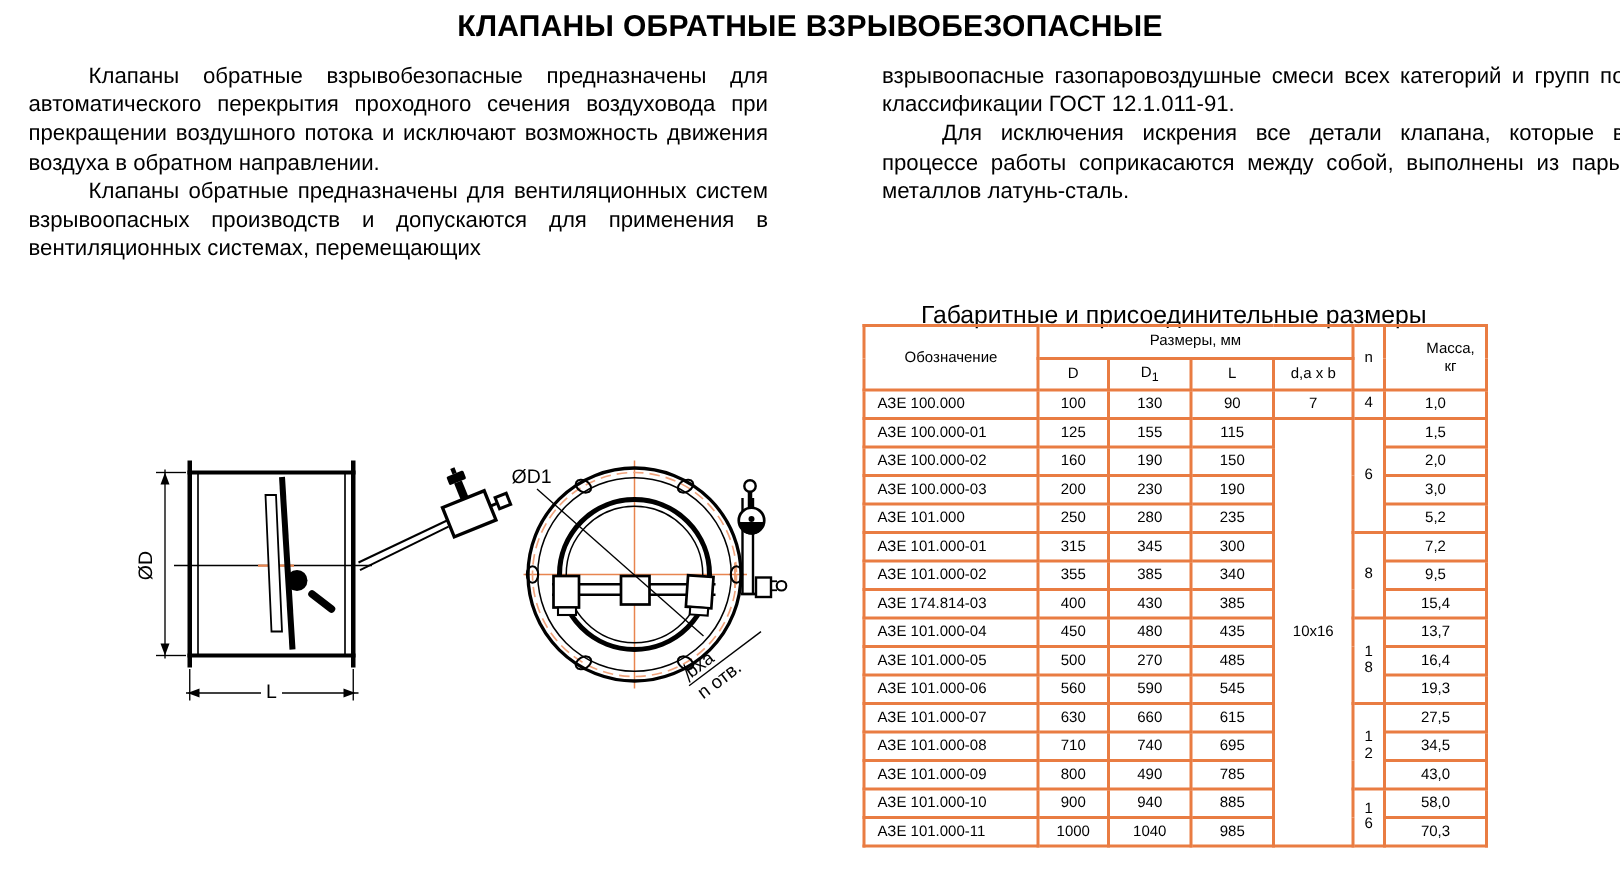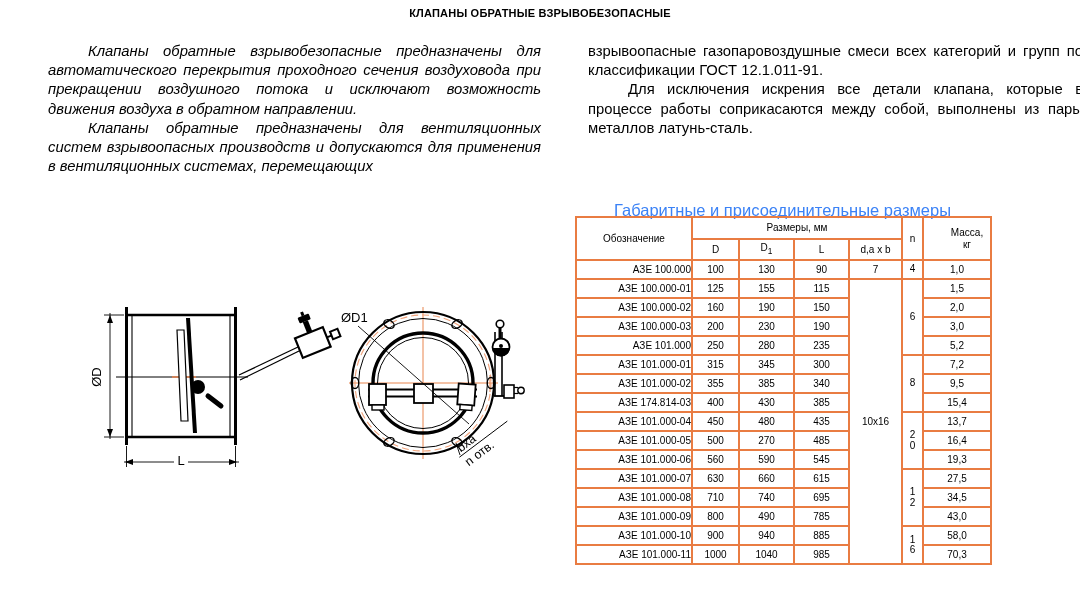--- a/index.html
+++ b/index.html
@@ -3,42 +3,42 @@
 <meta charset="utf-8">
 <style>
   * { margin:0; padding:0; box-sizing:border-box; }
   html,body { background:#fff; }
   body {
     width:1080px; height:589px; position:relative; overflow:hidden;
     font-family:"Liberation Sans","DejaVu Sans",sans-serif; color:#000;
   }
   .page-title {
     position:absolute; top:7px; left:0; width:1080px;
-    text-align:center; font-size:11px; font-weight:bold; letter-spacing:.2px;
+    text-align:center; font-size:20px; font-weight:bold; letter-spacing:.2px;
   }
   .col { position:absolute; top:42px; font-size:14.8px; line-height:19.2px; text-align:justify; }
-  .col-left  { left:48px;  width:493px;font-style:italic; }
+  .col-left  { left:19px;  width:493px; }
   .col-right { left:588px; width:495px; }
   .col p.indent { text-indent:40px; }
   .table-heading {
     position:absolute; left:575px; top:201px; width:415px;
-    text-align:center; font-size:16.5px; color:#3b82f6;
+    text-align:center; font-size:16.5px; color:#000000;
   }
   .sizes-table {
     position:absolute; left:575px; top:216px; width:415px;
     border-collapse:collapse; table-layout:fixed;
     font-size:10px; line-height:1.15; text-align:center;
   }
   .sizes-table th, .sizes-table td {
     border:2px solid #E97C42; font-weight:normal; vertical-align:middle; padding:0;
   }
   .sizes-table thead tr:first-child { height:22px; }
   .sizes-table thead tr:last-child  { height:21px; }
   .sizes-table tbody tr { height:19px; }
-  .sizes-table td.name { text-align:right; padding-left:8px; white-space:nowrap; }
+  .sizes-table td.name { text-align:left; padding-left:8px; white-space:nowrap; }
   .sizes-table td.ncol { word-break:break-all; padding:0 5px; line-height:1.05; }
   .sizes-table th.mass { white-space:pre-line;padding-left:20px; }
   svg text { font-family:"Liberation Sans","DejaVu Sans",sans-serif; }
   .drawing-layer { position:absolute; left:0; top:0; }
 </style>
 </head>
 <body>
 
 <svg class="drawing-layer" width="1080" height="589" viewBox="0 0 1080 589">
 
@@ -248,21 +248,21 @@
         <td>400</td>
         <td>430</td>
         <td>385</td>
         <td>15,4</td>
       </tr>
       <tr>
         <td class="name">АЗЕ 101.000-04</td>
         <td>450</td>
         <td>480</td>
         <td>435</td>
-        <td rowspan="3" class="ncol">20</td>
+        <td rowspan="3" class="ncol">18</td>
         <td>13,7</td>
       </tr>
       <tr>
         <td class="name">АЗЕ 101.000-05</td>
         <td>500</td>
         <td>270</td>
         <td>485</td>
         <td>16,4</td>
       </tr>
       <tr>

